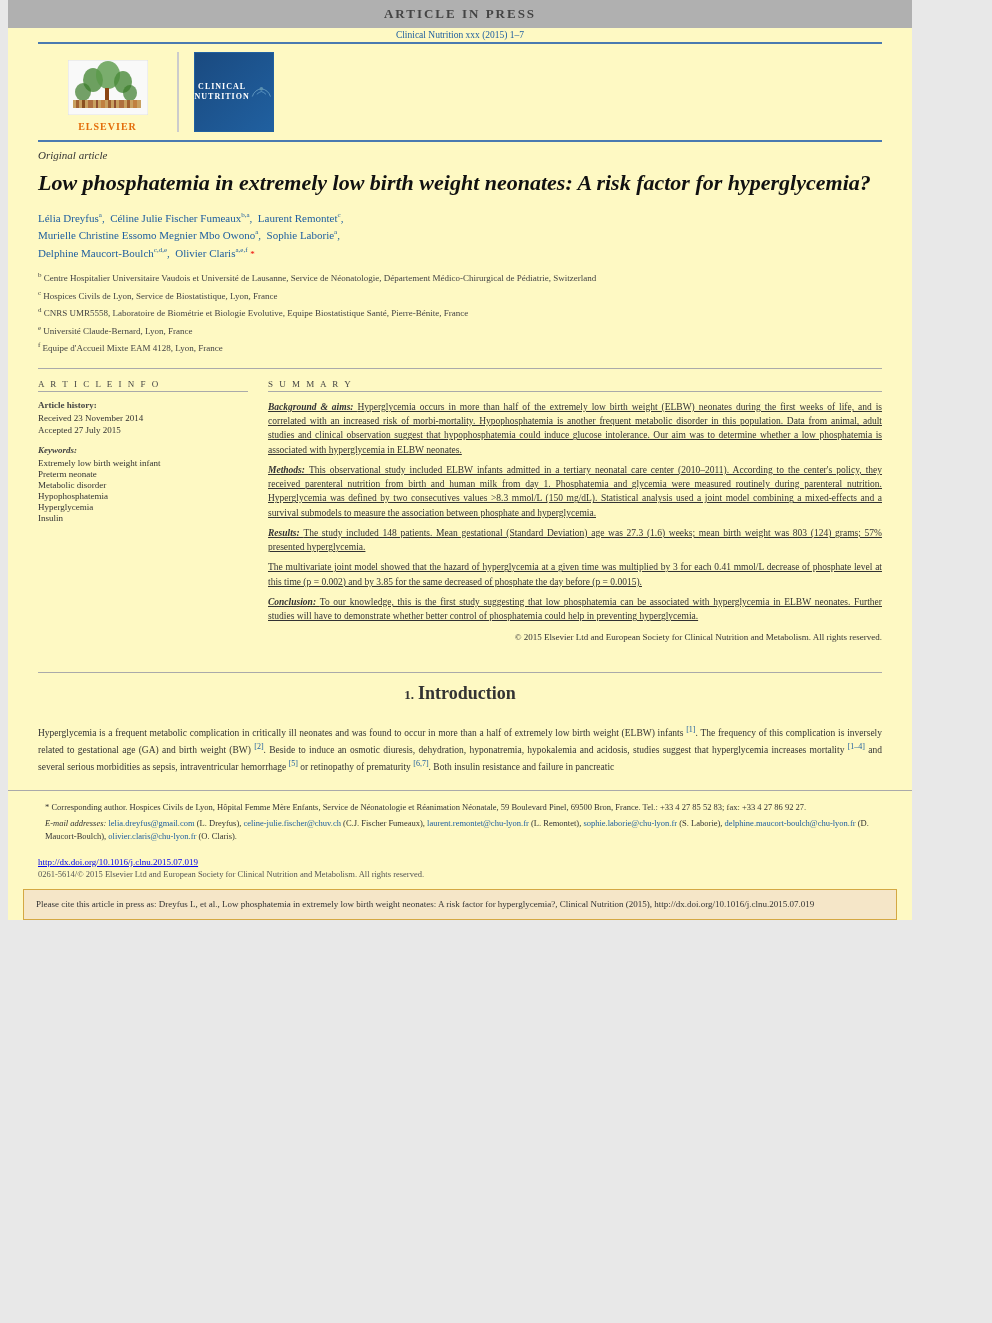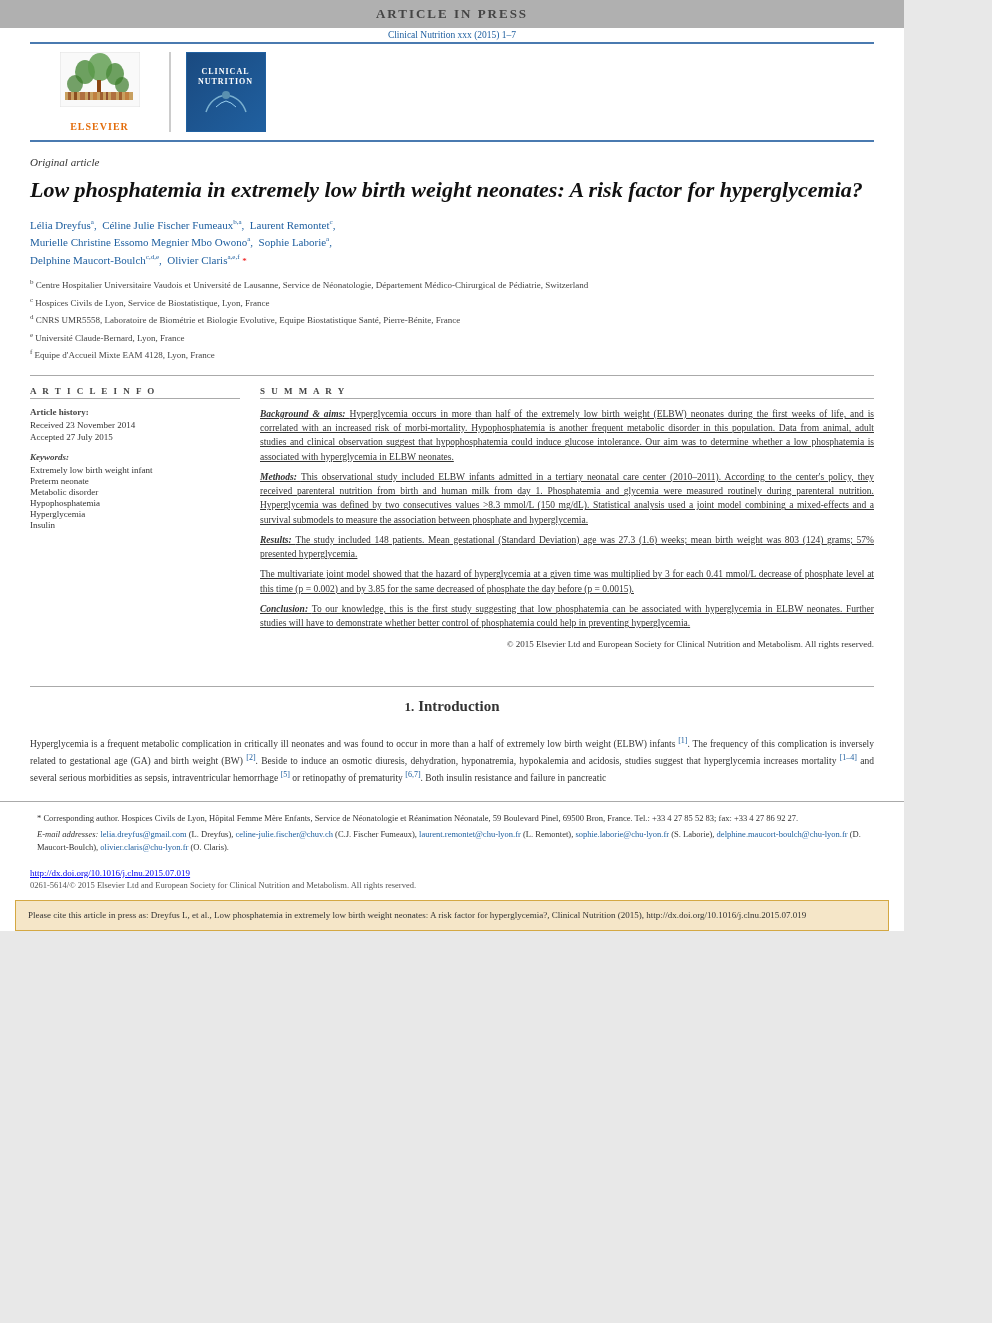--- a/index.html
+++ b/index.html
@@ -4,22 +4,23 @@
   <style>
     * { margin: 0; padding: 0; box-sizing: border-box; }
     body {
       font-family: Times New Roman, serif;
       background: #e8e8e8;
       width: 992px;
       min-height: 1323px;
     }
     .page-wrapper {
       width: 904px;
-      background: #ffffff;
+      background: #fef9c3;
       position: relative;
+      margin-left: 8px;
     }
     
     .top-banner {
       background: #b0b0b0;
       text-align: center;
       padding: 6px 0;
       font-size: 13px;
       font-weight: bold;
       letter-spacing: 2px;
       color: #444;
@@ -31,21 +32,21 @@
       display: flex;
       align-items: stretch;
       padding: 8px 10px;
       margin: 0 30px;
     }
     .journal-left {
       width: 130px;
       display: flex;
       flex-direction: column;
       align-items: center;
-      justify-content: space-between;
+      justify-content: flex-end;
       border-right: 1px solid #ccc;
       padding-right: 10px;
     }
     .elsevier-logo {
       font-size: 10px;
       color: #e36c0a;
       font-weight: bold;
       margin-top: 6px;
       letter-spacing: 1px;
     }
@@ -85,38 +86,37 @@
       align-items: center;
       justify-content: center;
       border-left: 1px solid #ccc;
       padding-left: 10px;
     }
     .journal-logo-box {
       width: 80px;
       height: 80px;
       border: 1px solid #2060a0;
       display: flex;
-      flex-direction: column;
+      flex-direction: row;
       align-items: center;
-      justify-content: center;
       font-size: 8px;
       color: #fff;
       background: linear-gradient(135deg, #1a4a80, #2060a0);
     }
     .journal-logo-text {
       font-size: 8px;
       font-weight: bold;
       letter-spacing: 1px;
       color: #fff;
       text-align: center;
       line-height: 1.3;
     }
     
     .main-content {
-      padding: 14px 30px;
+      padding: 7px 30px;
     }
     .article-type {
       font-size: 11px;
       font-style: italic;
       color: #333;
       margin-bottom: 8px;
     }
     .article-title {
       font-size: 22px;
       font-weight: bold;
@@ -161,21 +161,21 @@
     .col-right {
       flex: 1;
     }
     .section-header {
       font-size: 9px;
       letter-spacing: 2px;
       color: #444;
       border-bottom: 1px solid #aaa;
       padding-bottom: 2px;
       margin-bottom: 8px;
-      font-weight: bold;
+      font-weight: normal;
     }
     .article-info-label {
       font-size: 9px;
       color: #444;
       font-weight: bold;
       margin-bottom: 3px;
     }
     .article-info-text {
       font-size: 9px;
       color: #333;
@@ -218,21 +218,21 @@
     .bottom-separator {
       border: none;
       border-top: 1px solid #aaa;
       margin: 10px 30px;
     }
     
     .intro-section {
       padding: 0 30px;
     }
     .section-title {
-      font-size: 15px;
+      font-size: 18px;
       font-weight: bold;
       text-align: left;
       color: #333;
       margin-bottom: 10px;
     }
     .section-number {
       font-size: 13px;
       font-weight: bold;
       color: #333;
     }

